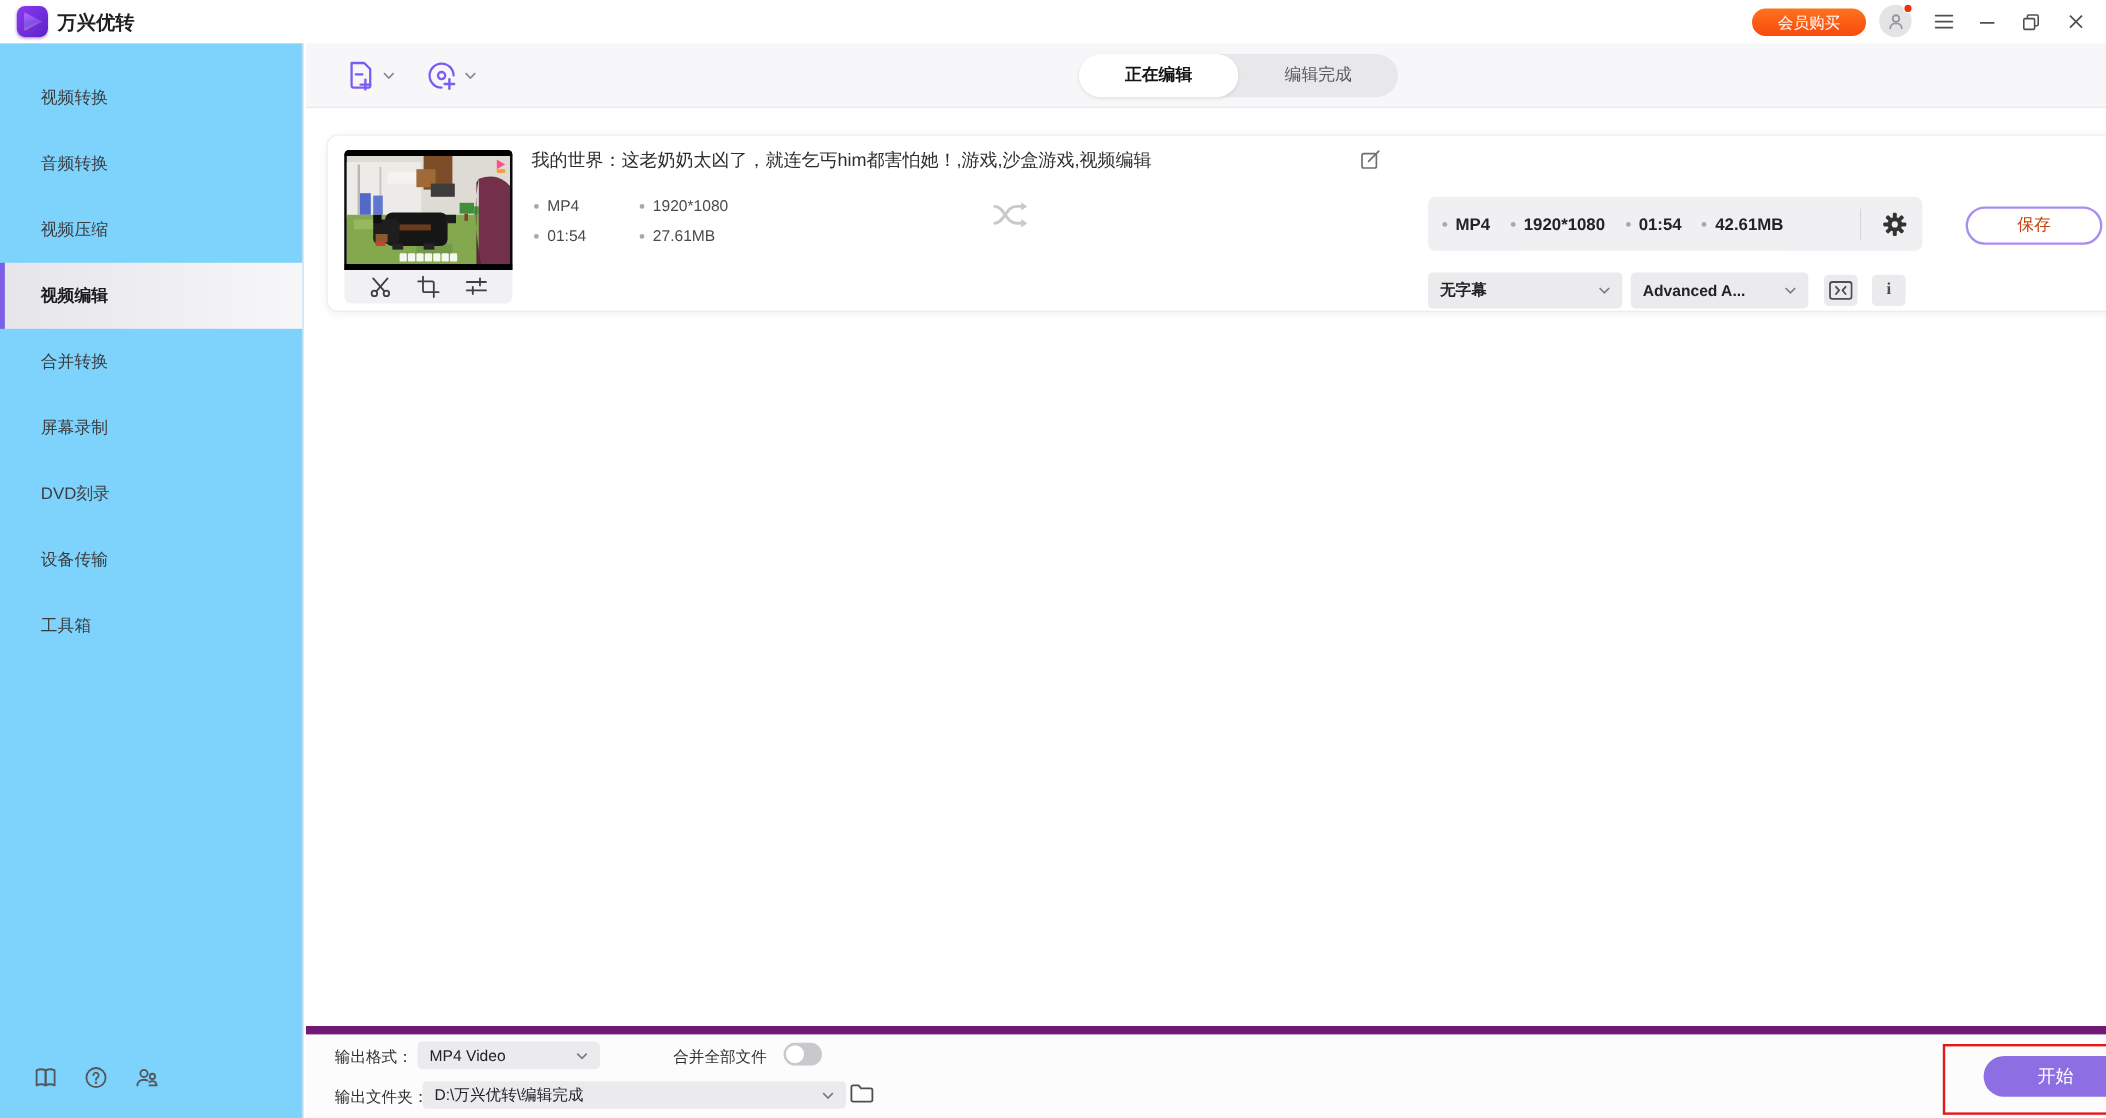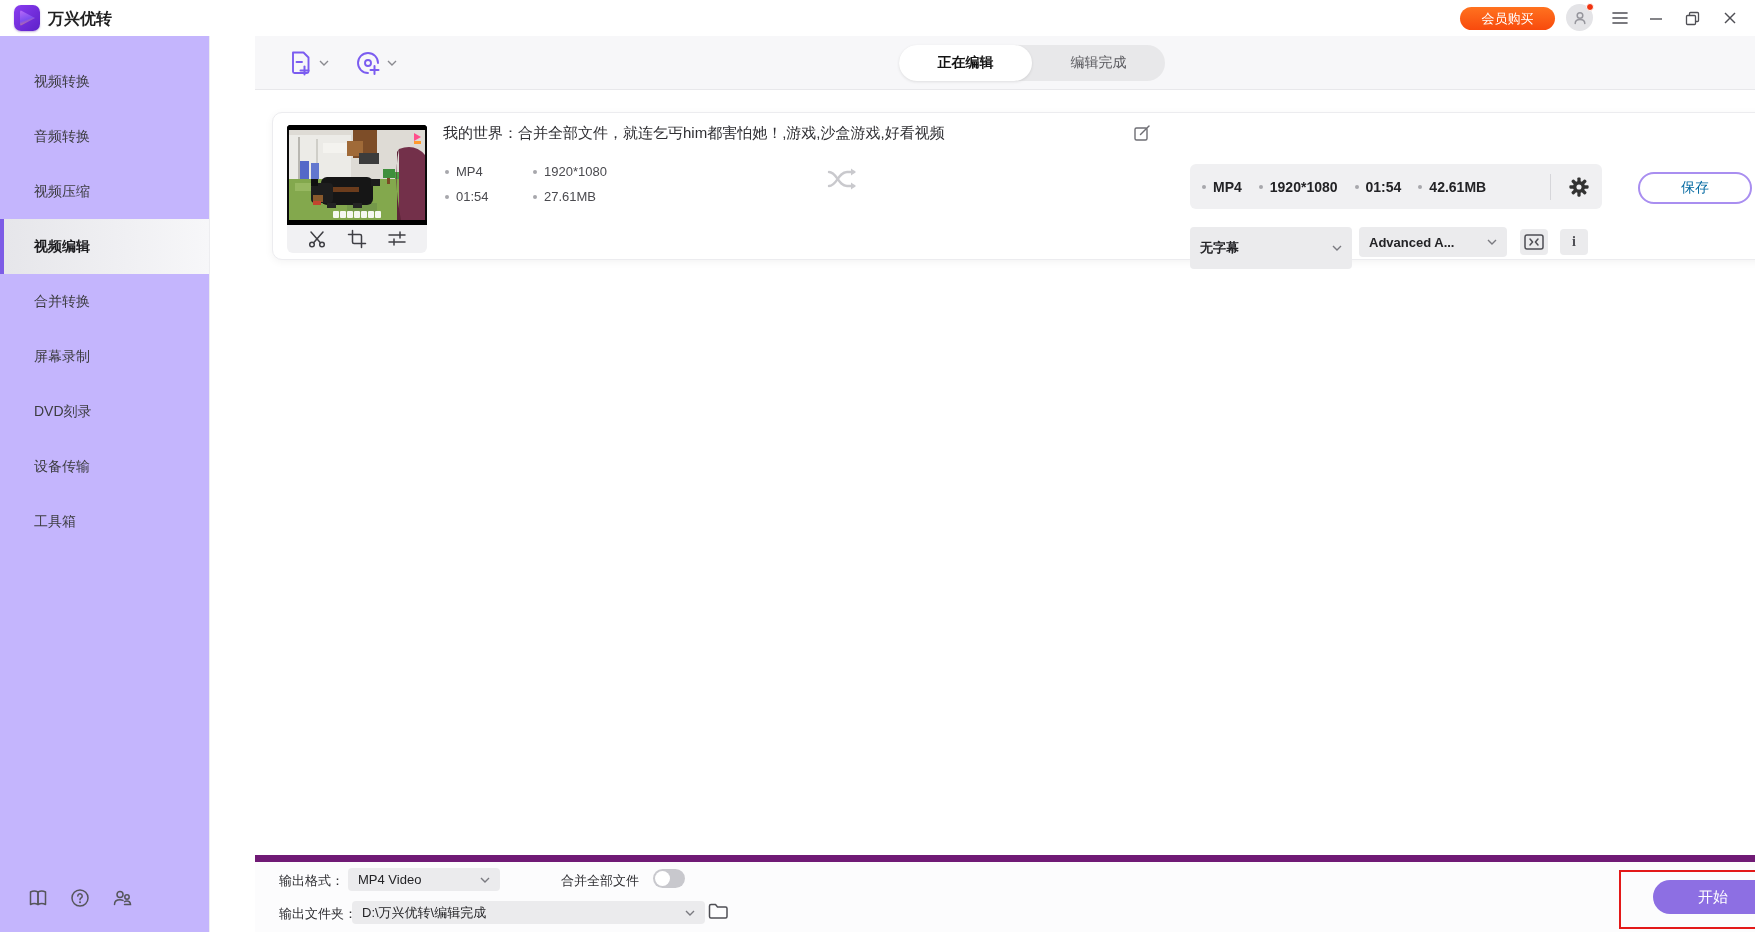--- a/index.html
+++ b/index.html
@@ -18,21 +18,21 @@
   .buy-btn { position:absolute; left:1460px; top:7px; width:95px; height:23px; border-radius:12px;
           background:linear-gradient(180deg,#ff721f 0%,#f84a0d 100%); color:#fff; font-size:13px;
           display:flex; align-items:center; justify-content:center; cursor:pointer; }
   .avatar { position:absolute; left:1566px; top:4px; width:27px; height:27px; border-radius:50%; background:#e4e4e7;
           display:flex; align-items:center; justify-content:center; }
   .avatar .dot { position:absolute; right:-1px; top:-1px; width:8px; height:8px; border-radius:50%; background:#f0330f; border:1.5px solid #fff; }
   .winbtn { position:absolute; top:4px; width:26px; height:28px; display:flex; align-items:center; justify-content:center; color:#4f4f55; cursor:pointer; }
   .wb-menu { left:1607px; } .wb-min { left:1643px; } .wb-restore { left:1679px; } .wb-close { left:1717px; }
 
   
-  .sidebar { position:absolute; top:36px; left:0; width:210px; height:896px; background:#c4b5fd; border-right:1px solid #ededf0; z-index:10;text-align:right; }
+  .sidebar { position:absolute; top:36px; left:0; width:253px; height:896px; background:#7dd3fc; border-right:1px solid #ededf0; z-index:10;text-align:right; }
   .nav { position:absolute; top:18px; left:0; width:100%; list-style:none; }
   .nav li { height:55px; display:flex; align-items:center; padding-left:30px; font-size:14px; color:#3c3c40; cursor:pointer; border-left:4px solid transparent; }
   .nav li.active { font-weight:700; color:#1c1c1f; border-left:4px solid #7d5ce6;
         background:linear-gradient(90deg,#e6e6ea 0%,#f0f0f3 60%,#f7f7f9 100%); }
   .side-foot { position:absolute; bottom:24px; left:28px; display:flex; gap:22px; align-items:center; }
   .side-foot .fico { width:20px; height:20px; color:#55555b; cursor:pointer; }
 
   
   .main { position:absolute; top:36px; left:211px; width:1544px; height:896px;margin-left:44px; }
 
@@ -64,25 +64,25 @@
 
   .shuffle { position:absolute; left:552px; top:50px; width:38px; height:32px; color:#c9c9cd; }
 
   .outbar { position:absolute; left:917px; top:51px; width:412px; height:45px; background:#f0f0f2; border-radius:6px;
         display:flex; align-items:center; padding:0 12px; gap:17px; font-size:14px; font-weight:700; color:#232326; }
   .outbar .ocell { display:flex; align-items:center; gap:7px; white-space:nowrap; }
   .outbar .osep { margin-left:auto; width:1px; height:26px; background:#d6d6da; }
   .gear { width:22px; height:22px; color:#333; cursor:pointer; }
 
   .save-btn { position:absolute; left:1365px; top:59px; width:114px; height:32px; border-radius:16px; background:#fff;
-        border:2px solid #a98ef0; display:flex; align-items:center; justify-content:center; font-size:14px; color:#0369a1; cursor:pointer; }
+        border:2px solid #a98ef0; display:flex; align-items:center; justify-content:center; font-size:14px; color:#c2410c; cursor:pointer; }
 
   .dd { background:#ebebed; border-radius:4px; display:flex; align-items:center; justify-content:space-between;
         padding:0 10px; font-size:13px; color:#232326; cursor:pointer; }
-  .dd-sub { position:absolute; left:917px; top:114px; width:162px; height:42px; font-weight:700; }
+  .dd-sub { position:absolute; left:917px; top:114px; width:162px; height:30px; font-weight:700; }
   .dd-audio { position:absolute; left:1086px; top:114px; width:148px; height:30px; font-weight:700; }
   .sq-btn { position:absolute; top:116px; width:28px; height:26px; background:#ebebed; border-radius:4px;
         display:flex; align-items:center; justify-content:center; color:#4e4e54; cursor:pointer; }
   .btn-fit { left:1247px; } .btn-info { left:1287px; font-size:14px; font-weight:700; font-family:"Liberation Serif",serif; }
 
   
   .bottombar { position:absolute; bottom:0; left:0; width:100%; height:77px; background:#fcfcfd; border-top:7px solid #701a75; }
   .blabel { position:absolute; font-size:13px; color:#2f2f33; }
   .lb-format { left:24px; top:10px; } .lb-folder { left:24px; top:43px; }
   .lb-merge { left:306px; top:10px; }
@@ -286,21 +286,21 @@
               <svg width="20" height="20" viewBox="0 0 20 20" fill="none" stroke="#3f3f44" stroke-width="1.5" stroke-linecap="round">
                 <line x1="2" y1="6" x2="18" y2="6"></line>
                   <line x1="2" y1="13" x2="18" y2="13"></line>
                 <line x1="13" y1="3" x2="13" y2="9"></line>
                   <line x1="7" y1="10" x2="7" y2="16"></line>
               </svg>
             </div>
           </div>
         </div>
 
-        <div class="vtitle">我的世界：合并全部文件，就连乞丐him都害怕她！,游戏,沙盒游戏,好看视频</div>
+        <div class="vtitle">我的世界：这老奶奶太凶了，就连乞丐him都害怕她！,游戏,沙盒游戏,视频编辑</div>
         <div class="edit-ic">
           <svg width="18" height="18" viewBox="0 0 18 18" fill="none" stroke="#6e6e74" stroke-width="1.4" stroke-linecap="round" stroke-linejoin="round">
             <rect x="2" y="4" width="12" height="12" rx="1.5"></rect>
             <line x1="7.5" y1="10.5" x2="16" y2="2"></line>
           </svg>
         </div>
 
         <div class="meta">
           <div class="mrow">
             <span class="mcell">

